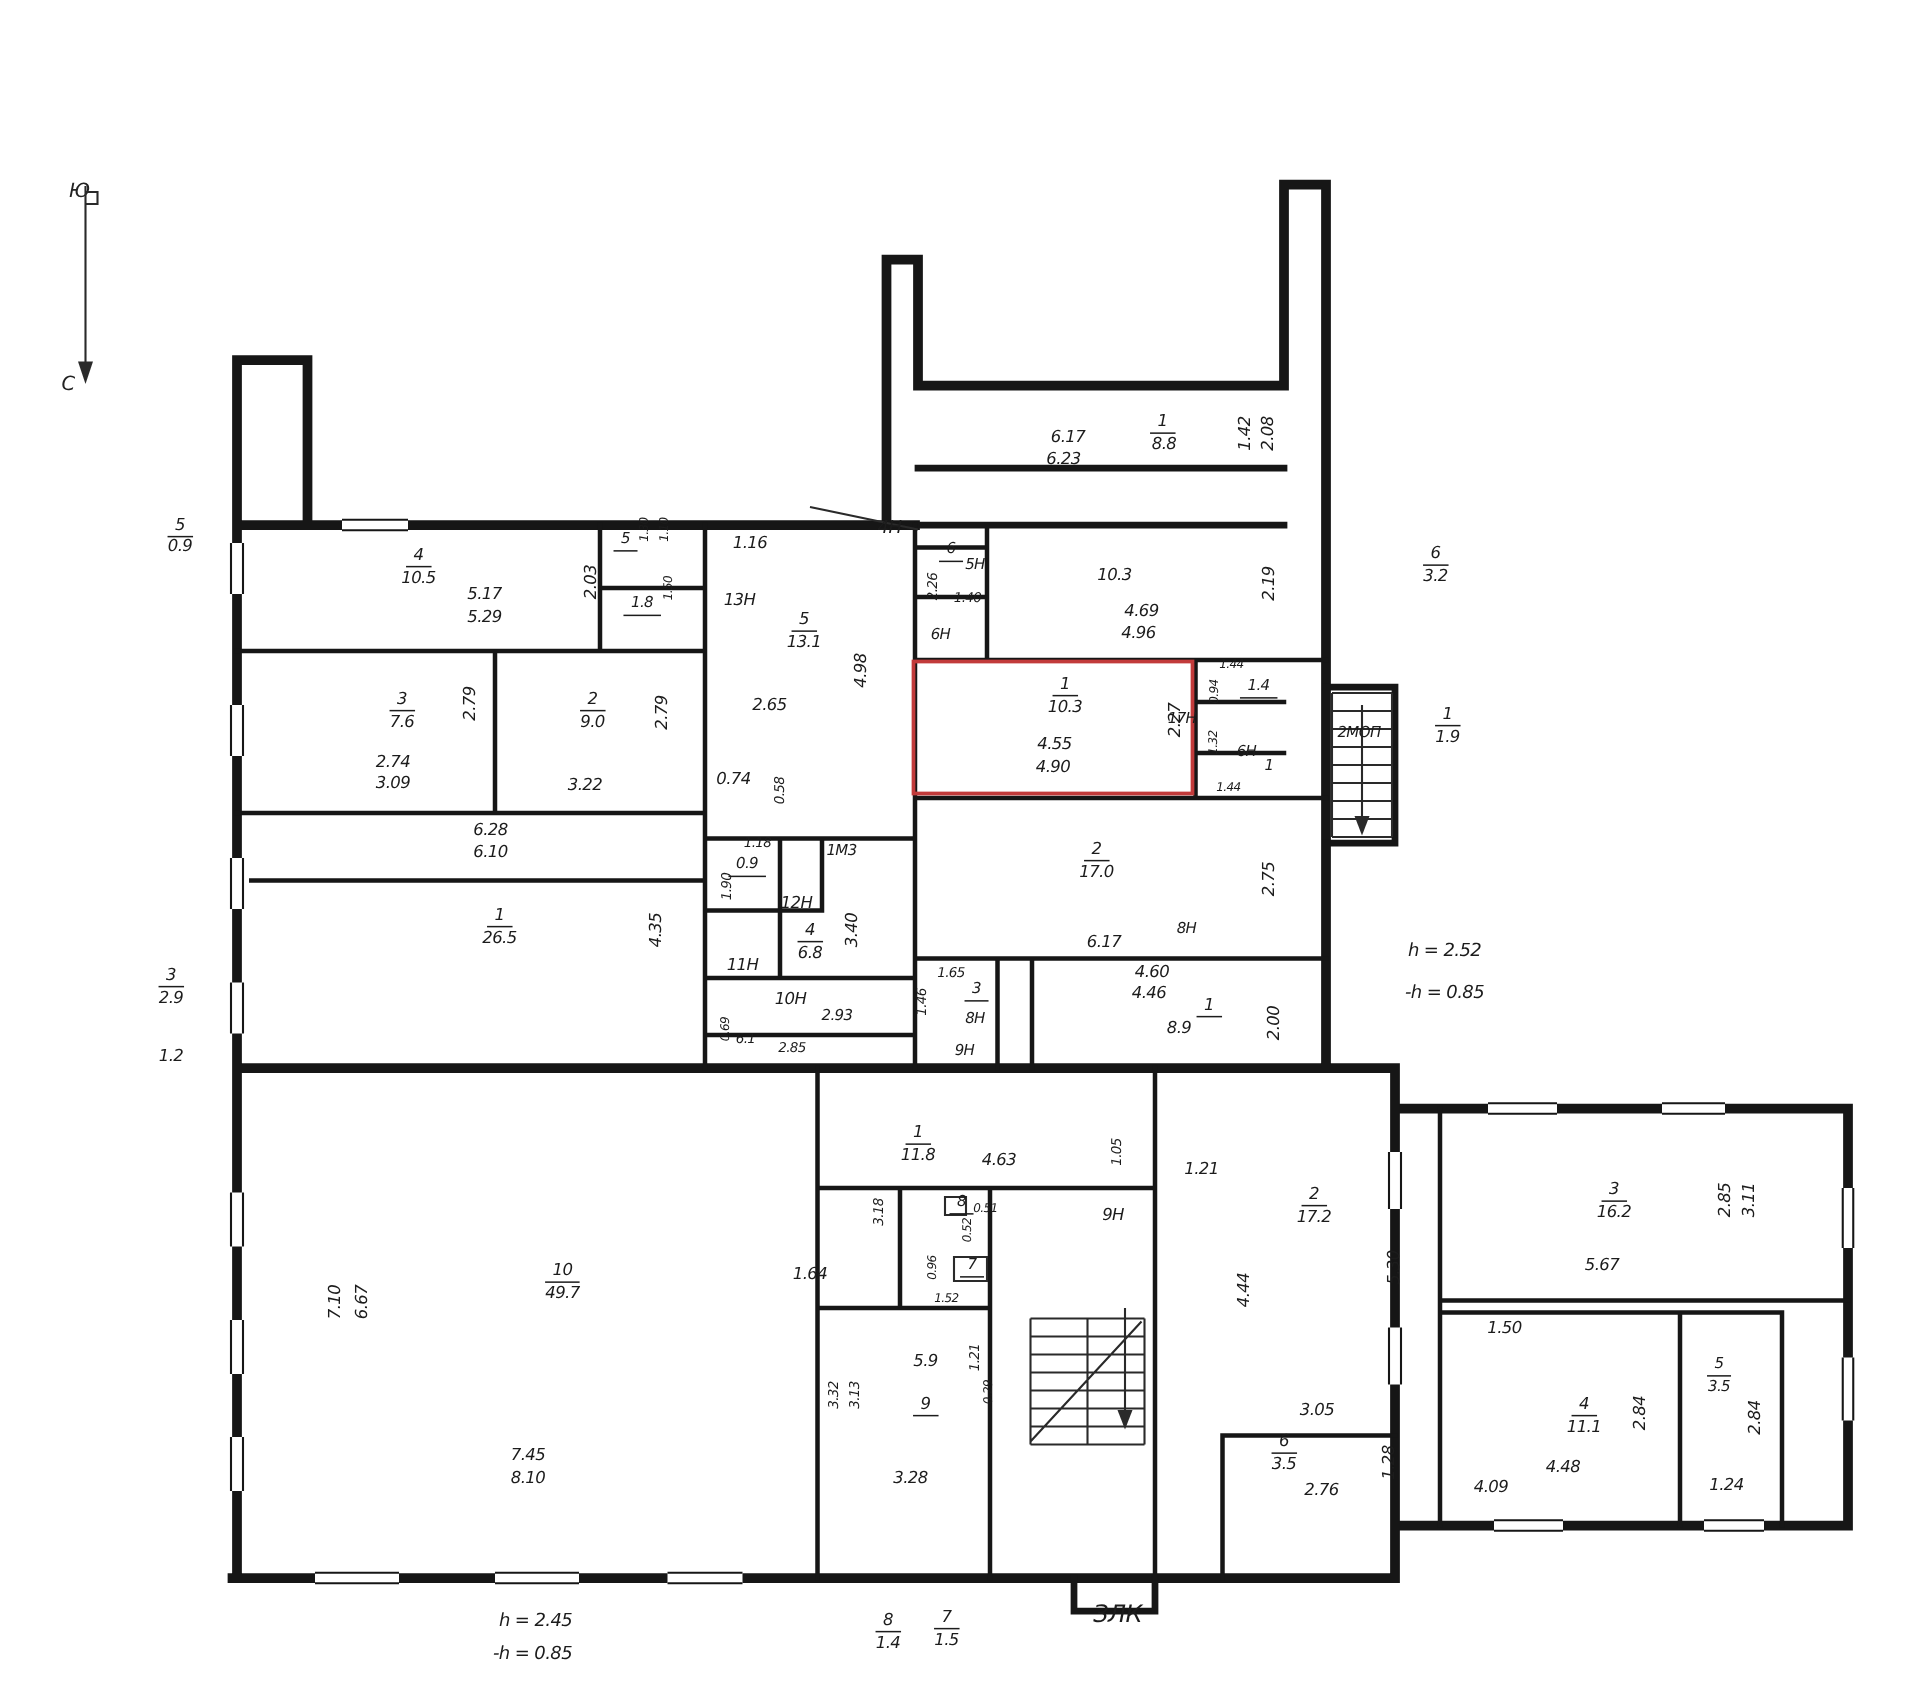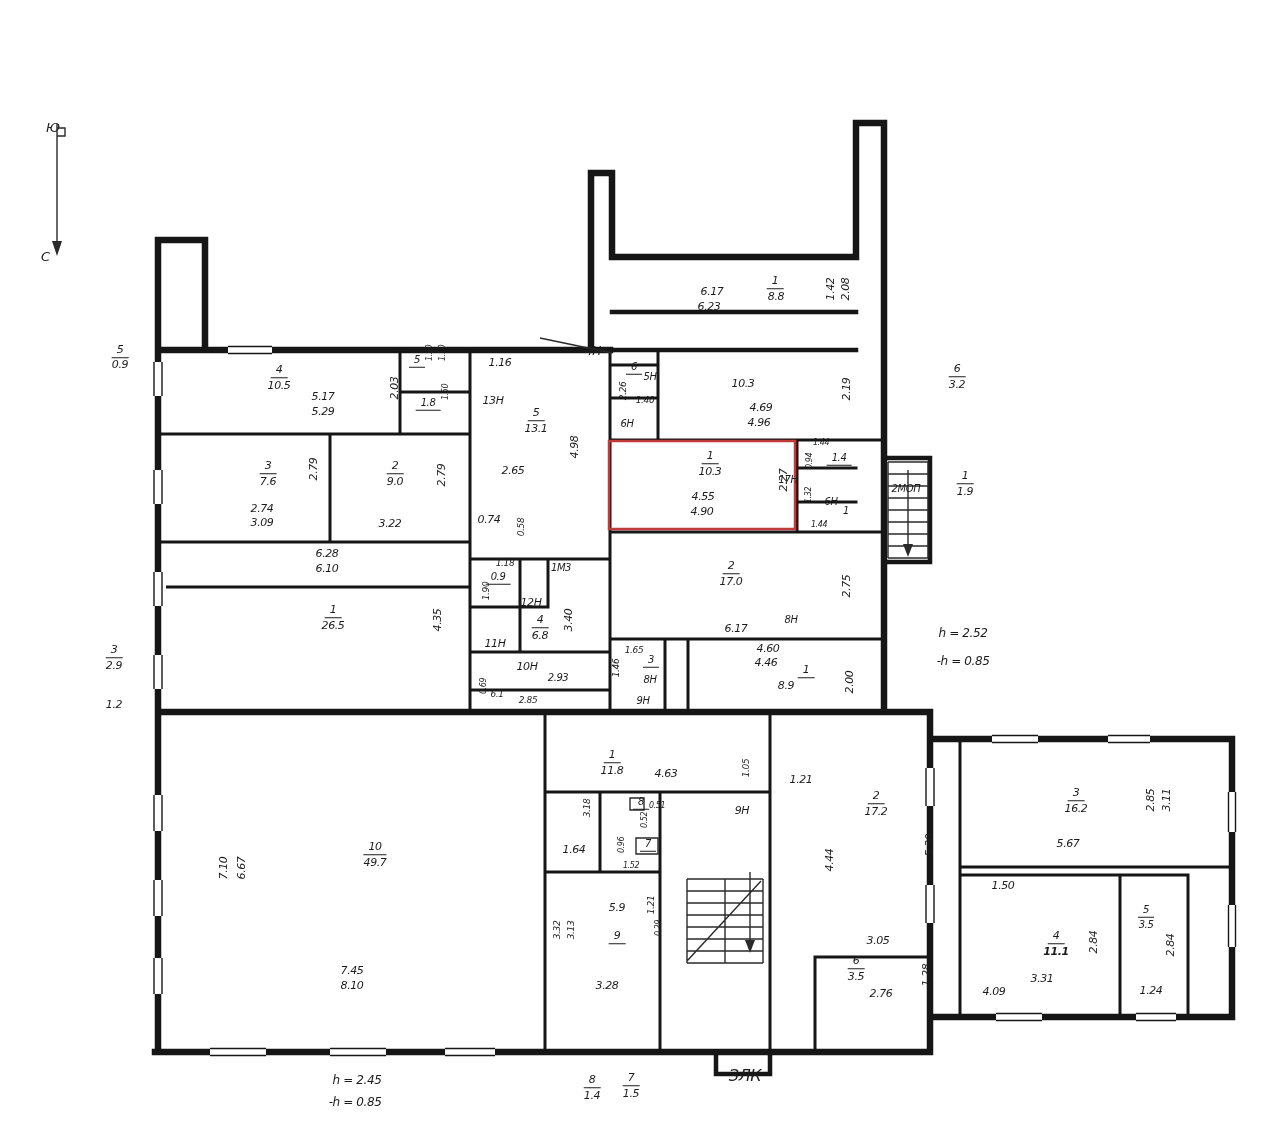--- a/index.html
+++ b/index.html
@@ -284,21 +284,21 @@
       <div class="lbl u" style="left: 612px; top: 756px; transform: translate(-50%, -50%);">1</div>
       <div class="lbl" style="left: 612px; top: 770px; transform: translate(-50%, -50%);">11.8</div>
       <div class="lbl" style="left: 666px; top: 773px; transform: translate(-50%, -50%);">4.63</div>
       <div class="lbl" style="left: 746px; top: 768px; font-size: 9px; transform: translate(-50%, -50%) rotate(-90deg);">1.05</div>
       <div class="lbl" style="left: 801px; top: 779px; transform: translate(-50%, -50%);">1.21</div>
       <div class="lbl" style="left: 742px; top: 810px; transform: translate(-50%, -50%);">9Н</div>
       <div class="lbl" style="left: 587px; top: 808px; font-size: 9px; transform: translate(-50%, -50%) rotate(-90deg);">3.18</div>
       <div class="lbl u" style="left: 641px; top: 803px; font-size: 10px; transform: translate(-50%, -50%);">8</div>
       <div class="lbl" style="left: 657px; top: 806px; font-size: 8px; transform: translate(-50%, -50%);">0.51</div>
       <div class="lbl" style="left: 645px; top: 820px; font-size: 8px; transform: translate(-50%, -50%) rotate(-90deg);">0.52</div>
-      <div class="lbl" style="left: 574px; top: 849px; transform: translate(-50%, -50%);">1.64</div>
+      <div class="lbl" style="left: 540px; top: 849px; transform: translate(-50%, -50%);">1.64</div>
       <div class="lbl" style="left: 622px; top: 845px; font-size: 8px; transform: translate(-50%, -50%) rotate(-90deg);">0.96</div>
       <div class="lbl u" style="left: 648px; top: 845px; font-size: 10px; transform: translate(-50%, -50%);">7</div>
       <div class="lbl" style="left: 631px; top: 866px; font-size: 8px; transform: translate(-50%, -50%);">1.52</div>
       <div class="lbl u" style="left: 375px; top: 848px; transform: translate(-50%, -50%);">10</div>
       <div class="lbl" style="left: 375px; top: 862px; transform: translate(-50%, -50%);">49.7</div>
       <div class="lbl" style="left: 223px; top: 868px; transform: translate(-50%, -50%) rotate(-90deg);">7.10</div>
       <div class="lbl" style="left: 241px; top: 868px; transform: translate(-50%, -50%) rotate(-90deg);">6.67</div>
       <div class="lbl" style="left: 352px; top: 970px; transform: translate(-50%, -50%);">7.45</div>
       <div class="lbl" style="left: 352px; top: 985px; transform: translate(-50%, -50%);">8.10</div>
       <div class="lbl" style="left: 557px; top: 930px; font-size: 9px; transform: translate(-50%, -50%) rotate(-90deg);">3.32</div>
@@ -317,23 +317,23 @@
       <div class="lbl" style="left: 856px; top: 976px; transform: translate(-50%, -50%);">3.5</div>
       <div class="lbl" style="left: 881px; top: 993px; transform: translate(-50%, -50%);">2.76</div>
       <div class="lbl" style="left: 926px; top: 975px; transform: translate(-50%, -50%) rotate(-90deg);">1.28</div>
       <div class="lbl u" style="left: 1076px; top: 794px; transform: translate(-50%, -50%);">3</div>
       <div class="lbl" style="left: 1076px; top: 808px; transform: translate(-50%, -50%);">16.2</div>
       <div class="lbl" style="left: 1068px; top: 843px; transform: translate(-50%, -50%);">5.67</div>
       <div class="lbl" style="left: 1150px; top: 800px; transform: translate(-50%, -50%) rotate(-90deg);">2.85</div>
       <div class="lbl" style="left: 1166px; top: 800px; transform: translate(-50%, -50%) rotate(-90deg);">3.11</div>
       <div class="lbl" style="left: 1003px; top: 885px; transform: translate(-50%, -50%);">1.50</div>
       <div class="lbl u" style="left: 1056px; top: 937px; transform: translate(-50%, -50%);">4</div>
-      <div class="lbl" style="left: 1056px; top: 951px; transform: translate(-50%, -50%); font-weight: bold;">11.1</div>
+      <div class="lbl" style="left: 1056px; top: 951px; transform: translate(-50%, -50%);">11.1</div>
       <div class="lbl" style="left: 1093px; top: 942px; transform: translate(-50%, -50%) rotate(-90deg);">2.84</div>
-      <div class="lbl" style="left: 1042px; top: 978px; transform: translate(-50%, -50%);">3.31</div>
+      <div class="lbl" style="left: 1042px; top: 978px; transform: translate(-50%, -50%);">4.48</div>
       <div class="lbl" style="left: 994px; top: 991px; transform: translate(-50%, -50%);">4.09</div>
       <div class="lbl u" style="left: 1146px; top: 911px; font-size: 10px; transform: translate(-50%, -50%);">5</div>
       <div class="lbl" style="left: 1146px; top: 925px; font-size: 10px; transform: translate(-50%, -50%);">3.5</div>
       <div class="lbl" style="left: 1170px; top: 945px; transform: translate(-50%, -50%) rotate(-90deg);">2.84</div>
       <div class="lbl" style="left: 1151px; top: 990px; transform: translate(-50%, -50%);">1.24</div>
       <div class="lbl" style="left: 745px; top: 1076px; font-size: 16px; transform: translate(-50%, -50%);">ЗЛК</div>
       <div class="lbl" style="left: 357px; top: 1080px; font-size: 12px; transform: translate(-50%, -50%);">h = 2.45</div>
       <div class="lbl" style="left: 355px; top: 1102px; font-size: 12px; transform: translate(-50%, -50%);">-h = 0.85</div>
       <div class="lbl u" style="left: 592px; top: 1081px; transform: translate(-50%, -50%);">8</div>
       <div class="lbl" style="left: 592px; top: 1095px; transform: translate(-50%, -50%);">1.4</div>

